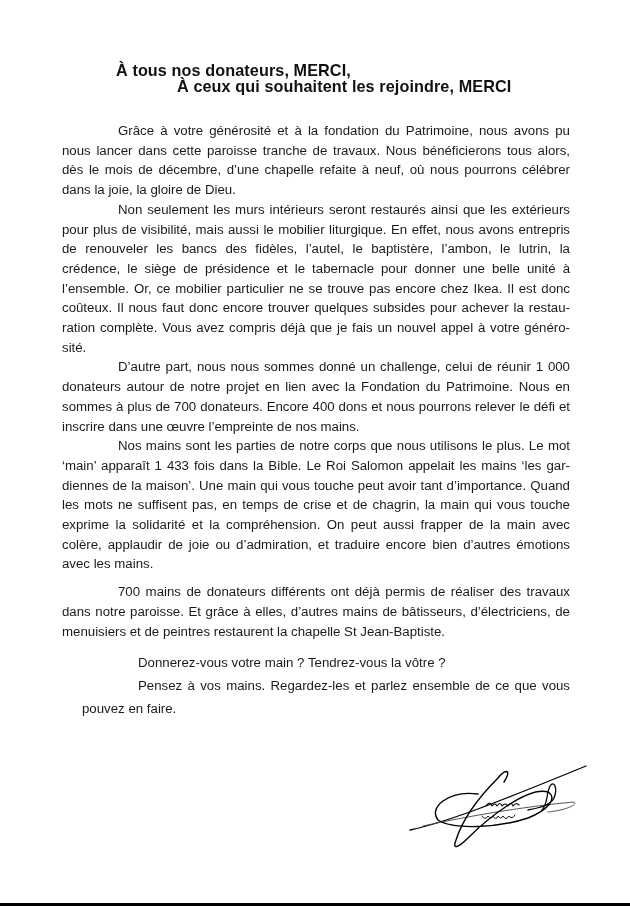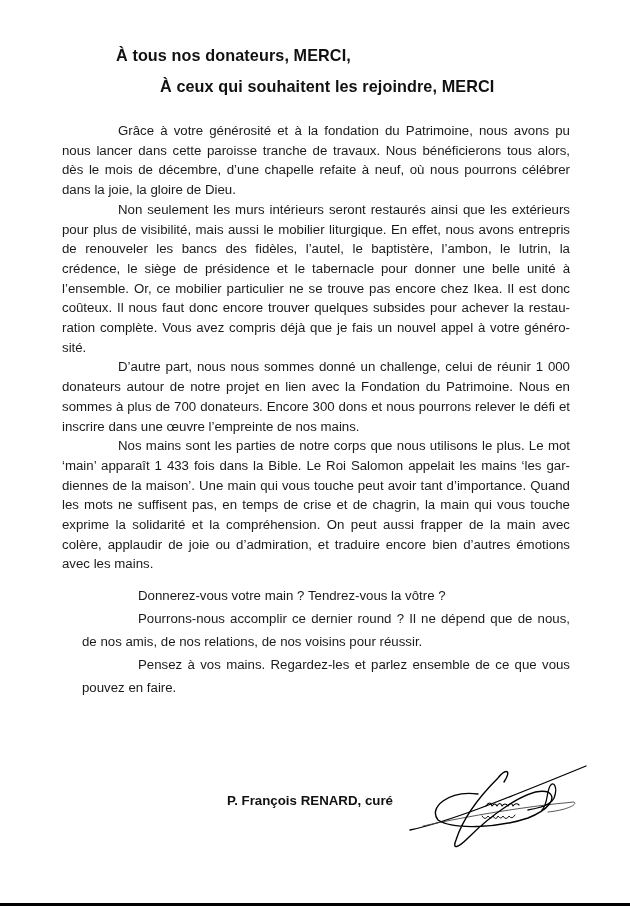--- a/index.html
+++ b/index.html
@@ -5,22 +5,22 @@
   html, body { margin: 0; padding: 0; background: #ffffff; }
   body {
     width: 630px; height: 906px; position: relative; overflow: hidden;
     font-family: "Liberation Sans", sans-serif; color: #1a1a1a;
   }
   .page { position: absolute; left: 0; top: 0; width: 630px; height: 903px; background: #fff; }
   .heading {
     position: absolute; font-weight: bold; font-size: 16.2px; color: #111;
     letter-spacing: 0.1px; white-space: nowrap;
   }
-  #h1 { left: 116px; top: 46px; text-align: center; }
-  #h2 { left: 160px; top: 77px; }
+  #h1 { left: 116px; top: 61px; text-align: center; }
+  #h2 { left: 177px; top: 77px; }
 
   .body-text {
     position: absolute; left: 62px; width: 508px; top: 121px;
     font-size: 13.25px; line-height: 19.7px; text-align: justify;
     text-align-last: left;
   }
   .body-text p { margin: 0; text-indent: 56px; }
   .body-text p.gap { margin-top: 8px; }
   .body-text .loose p { line-height: 23px; margin-left: 20px; }
   .body-text .loose p.first { margin-top: 10px; }
@@ -39,30 +39,29 @@
 </head>
 <body>
 
 <div class="page">
   <div id="h1" class="heading">À tous nos donateurs, MERCI,</div>
   <div id="h2" class="heading">À ceux qui souhaitent les rejoindre, MERCI</div>
 
   <div class="body-text">
     <p>Grâce à votre générosité et à la fondation du Patrimoine, nous avons pu nous lancer dans cette paroisse tranche de travaux. Nous bénéficierons tous alors, dès le mois de décembre, d’une chapelle refaite à neuf, où nous pourrons célébrer dans la joie, la gloire de Dieu.</p>
     <p>Non seulement les murs intérieurs seront restaurés ainsi que les extérieurs pour plus de visibilité, mais aussi le mobilier liturgique. En effet, nous avons entre­pris de renouveler les bancs des fidèles, l’autel, le baptistère, l’ambon, le lutrin, la crédence, le siège de présidence et le tabernacle pour donner une belle unité à l’ensemble. Or, ce mobilier particulier ne se trouve pas encore chez Ikea. Il est donc coûteux. Il nous faut donc encore trouver quelques subsides pour achever la restau­ration complète. Vous avez compris déjà que je fais un nouvel appel à votre généro­sité.</p>
-    <p>D’autre part, nous nous sommes donné un challenge, celui de réunir 1 000 donateurs autour de notre projet en lien avec la Fondation du Patrimoine. Nous en sommes à plus de 700 donateurs. Encore 300 dons et nous pourrons relever le défi et inscrire dans une œuvre l’empreinte de nos mains.</p>
+    <p>D’autre part, nous nous sommes donné un challenge, celui de réunir 1 000 donateurs autour de notre projet en lien avec la Fondation du Patrimoine. Nous en sommes à plus de 700 donateurs. Encore 400 dons et nous pourrons relever le défi et inscrire dans une œuvre l’empreinte de nos mains.</p>
     <p>Nos mains sont les parties de notre corps que nous utilisons le plus. Le mot ‘main’ apparaît 1 433 fois dans la Bible. Le Roi Salomon appelait les mains ‘les gar­diennes de la maison’. Une main qui vous touche peut avoir tant d’importance. Quand les mots ne suffisent pas, en temps de crise et de chagrin, la main qui vous touche exprime la solidarité et la compréhension. On peut aussi frapper de la main avec colère, applaudir de joie ou d’admiration, et traduire encore bien d’autres émotions avec les mains.</p>
+    <p class="gap">700 mains de donateurs différents ont déjà permis de réaliser des travaux dans notre paroisse. Et grâce à elles, d’autres mains de bâtisseurs, d’électriciens, de menuisiers et de peintres restaurent la chapelle St Jean-Baptiste.</p>
     <div class="loose">
       <p class="first">Donnerez-vous votre main ? Tendrez-vous la vôtre ?</p>
-      <p>Pourrons-nous accomplir ce dernier round ? Il ne dépend que de nous, de nos amis, de nos relations, de nos voisins pour réussir.</p>
       <p>Pensez à vos mains. Regardez-les et parlez ensemble de ce que vous pou­vez en faire.</p>
     </div>
   </div>
 
-  <div class="signature-name">P. François RENARD, curé</div>
 
   <svg class="signature" viewBox="0 0 180 95">
     <g fill="none" stroke="#000" stroke-linecap="round" stroke-linejoin="round">
       <path d="M2,72 C40,64 90,44 178,8" stroke-width="1.3"></path>
       <path d="M15,68 C60,58 120,48 166,44 C170,46 160,52 140,54" stroke-width="0.9" stroke="#444"></path>
       <path d="M70,36 C40,32 20,50 30,62 C45,72 90,70 120,60 C140,52 150,40 140,34 C120,28 80,60 60,80 C50,90 44,92 48,82 C55,60 70,40 90,20 C98,10 104,12 96,24" stroke-width="1.4"></path>
       <path d="M120,52 C130,50 142,48 146,40 C150,30 146,22 142,28 C138,36 140,46 134,52" stroke-width="1.3"></path>
       <path d="M78,48 q4,-6 6,0 q3,-4 5,0 q3,-5 5,0 q3,-4 6,0 q3,-5 5,0 q3,-4 6,-1" stroke-width="1.1"></path>
       <path d="M74,58 q3,5 6,0 q3,4 5,0 q3,5 5,0 q3,4 5,0 q3,5 6,0 q3,4 6,-1" stroke-width="0.9"></path>
     </g>

